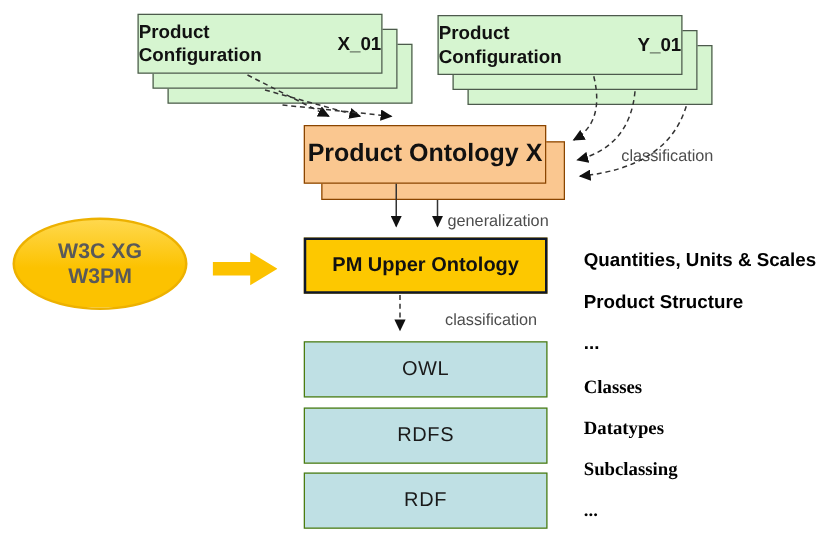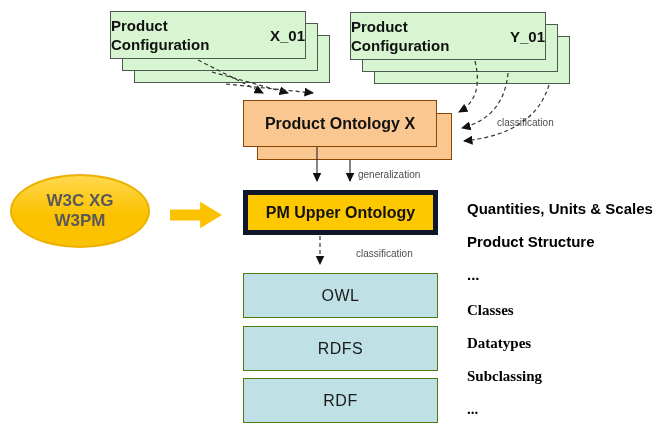--- a/index.html
+++ b/index.html
@@ -13,24 +13,24 @@
     border:1px solid var(--green-border,#4d5a4d);
   }
   .sheet.front{display:flex;flex-direction:row;align-items:center;justify-content:center;}
   .sheet .bx-line{font-size:15px;font-weight:bold;color:#111;line-height:19px;}
   .obox{
     position:absolute;box-sizing:border-box;
     background:var(--orange-fill,#fac790);
     border:1px solid var(--orange-border,#8a4500);
   }
   .obox.front{display:flex;align-items:center;justify-content:center;}
-  .obox .bx-line{font-size:16px;font-weight:bold;color:#111;}
+  .obox .bx-line{font-size:20px;font-weight:bold;color:#111;}
   .goldbox{
     position:absolute;left:243px;top:190px;width:195px;height:45px;box-sizing:border-box;
-    background:var(--gold-fill,#fdc800);border:5px solid #0f172a;
+    background:var(--gold-fill,#fdc800);border:2px solid #0f172a;
     display:flex;align-items:center;justify-content:center;
     font-size:16px;font-weight:bold;color:#111;
   }
   .layerbox{
     position:absolute;left:243px;width:195px;height:45px;box-sizing:border-box;
     background:var(--blue-fill,#bfe0e4);border:1px solid #4d7c0f;
     display:flex;align-items:center;justify-content:center;
     font-size:16px;color:#1a1a1a;letter-spacing:0.5px;
   }
   .ellipse{
@@ -40,21 +40,21 @@
     border:2px solid #edb100;
     display:flex;flex-direction:column;align-items:center;justify-content:center;
   }
   .ellipse .el-line{font-size:17px;font-weight:bold;color:#595959;line-height:20px;}
   .block-arrow{
     position:absolute;left:170px;top:200px;width:52px;height:30px;
     background:var(--arrow-fill,#fcc200);
     clip-path:polygon(0 32%,58% 32%,58% 6%,100% 50%,58% 94%,58% 68%,0 68%);
   }
   .edge-label{
-    position:absolute;font-size:10px;color:#4d4d4d;white-space:nowrap;
+    position:absolute;font-size:13px;color:#4d4d4d;white-space:nowrap;
   }
   .annot{
     position:absolute;left:467px;font-size:15px;font-weight:bold;color:#000;
   }
   .annot div{line-height:20px;white-space:nowrap;margin-top:13px;}
   svg.connectors{position:absolute;left:0;top:0;pointer-events:none;z-index:6;}
   svg .dash{stroke:#333;stroke-width:1.2;fill:none;stroke-dasharray:4 3;}
   svg .solid{stroke:#333;stroke-width:1.2;fill:none;}
 </style>
 </head>

